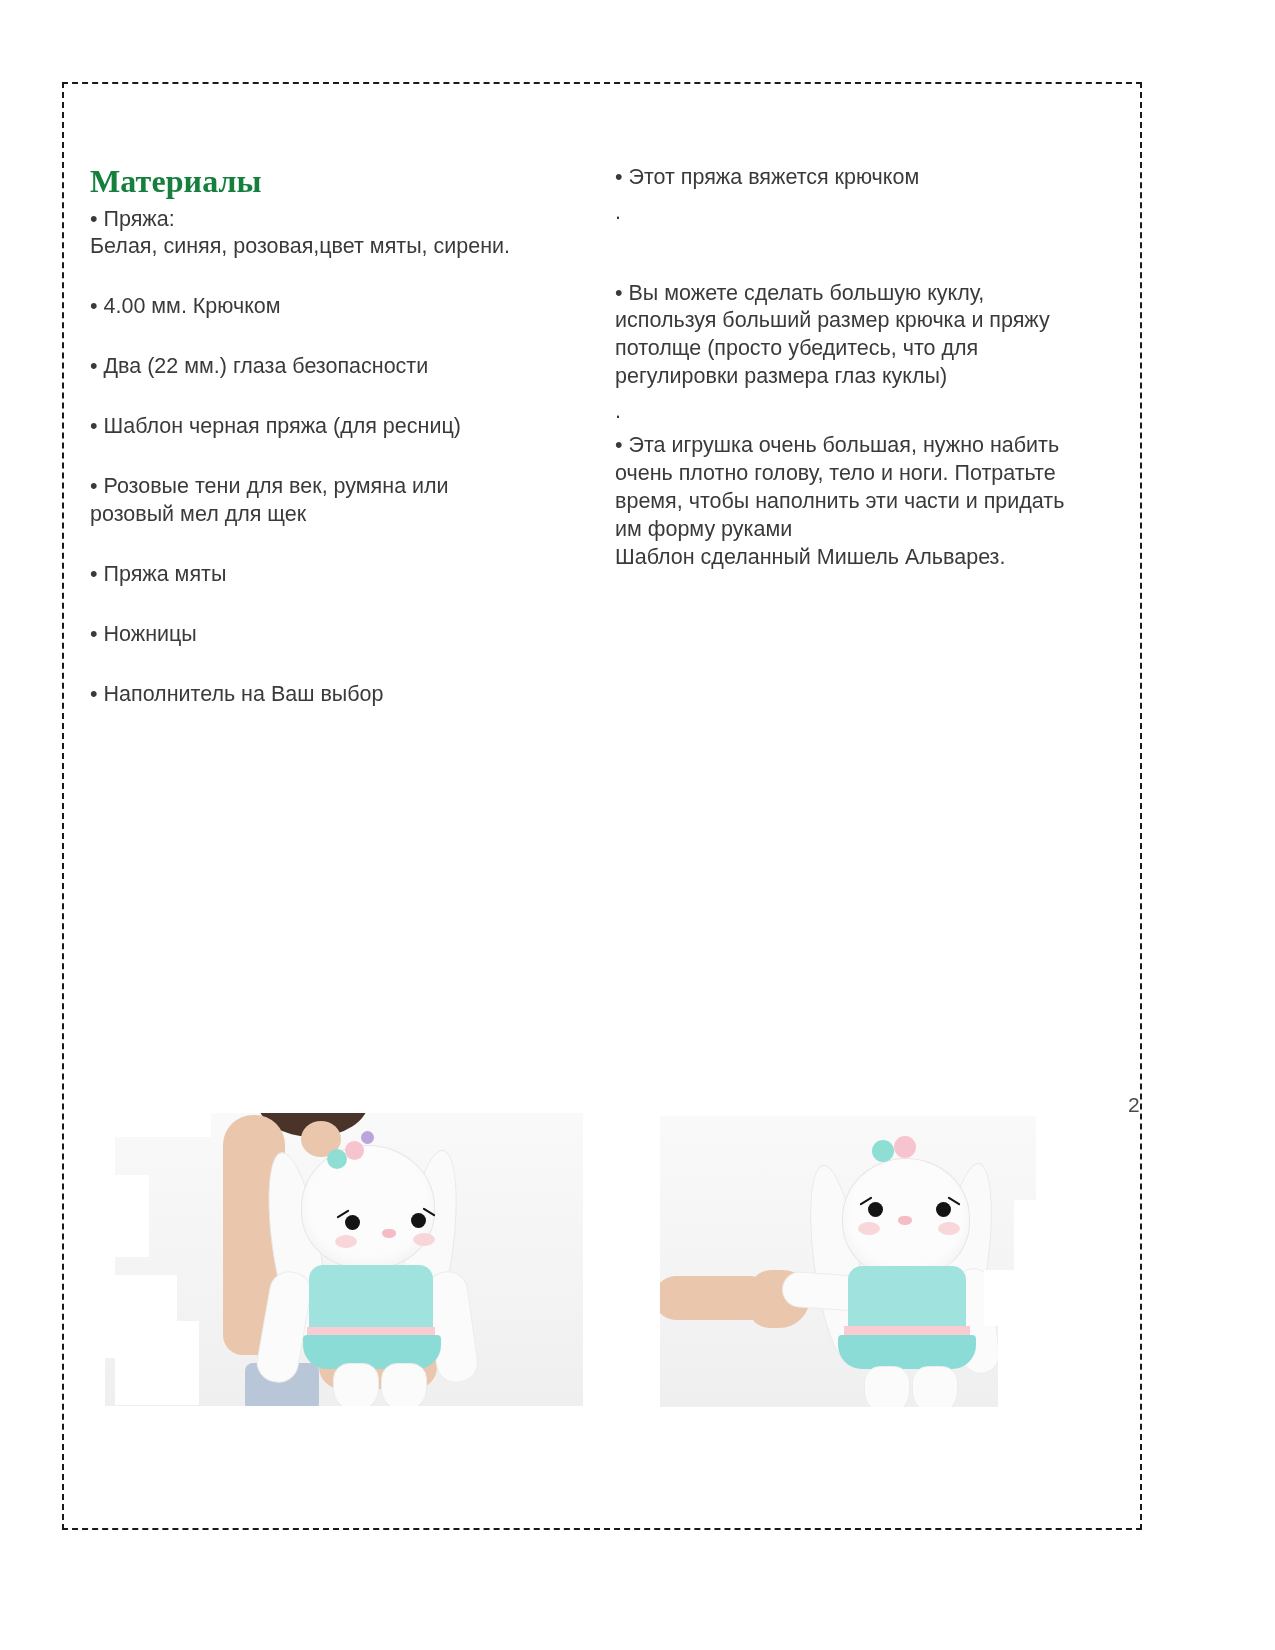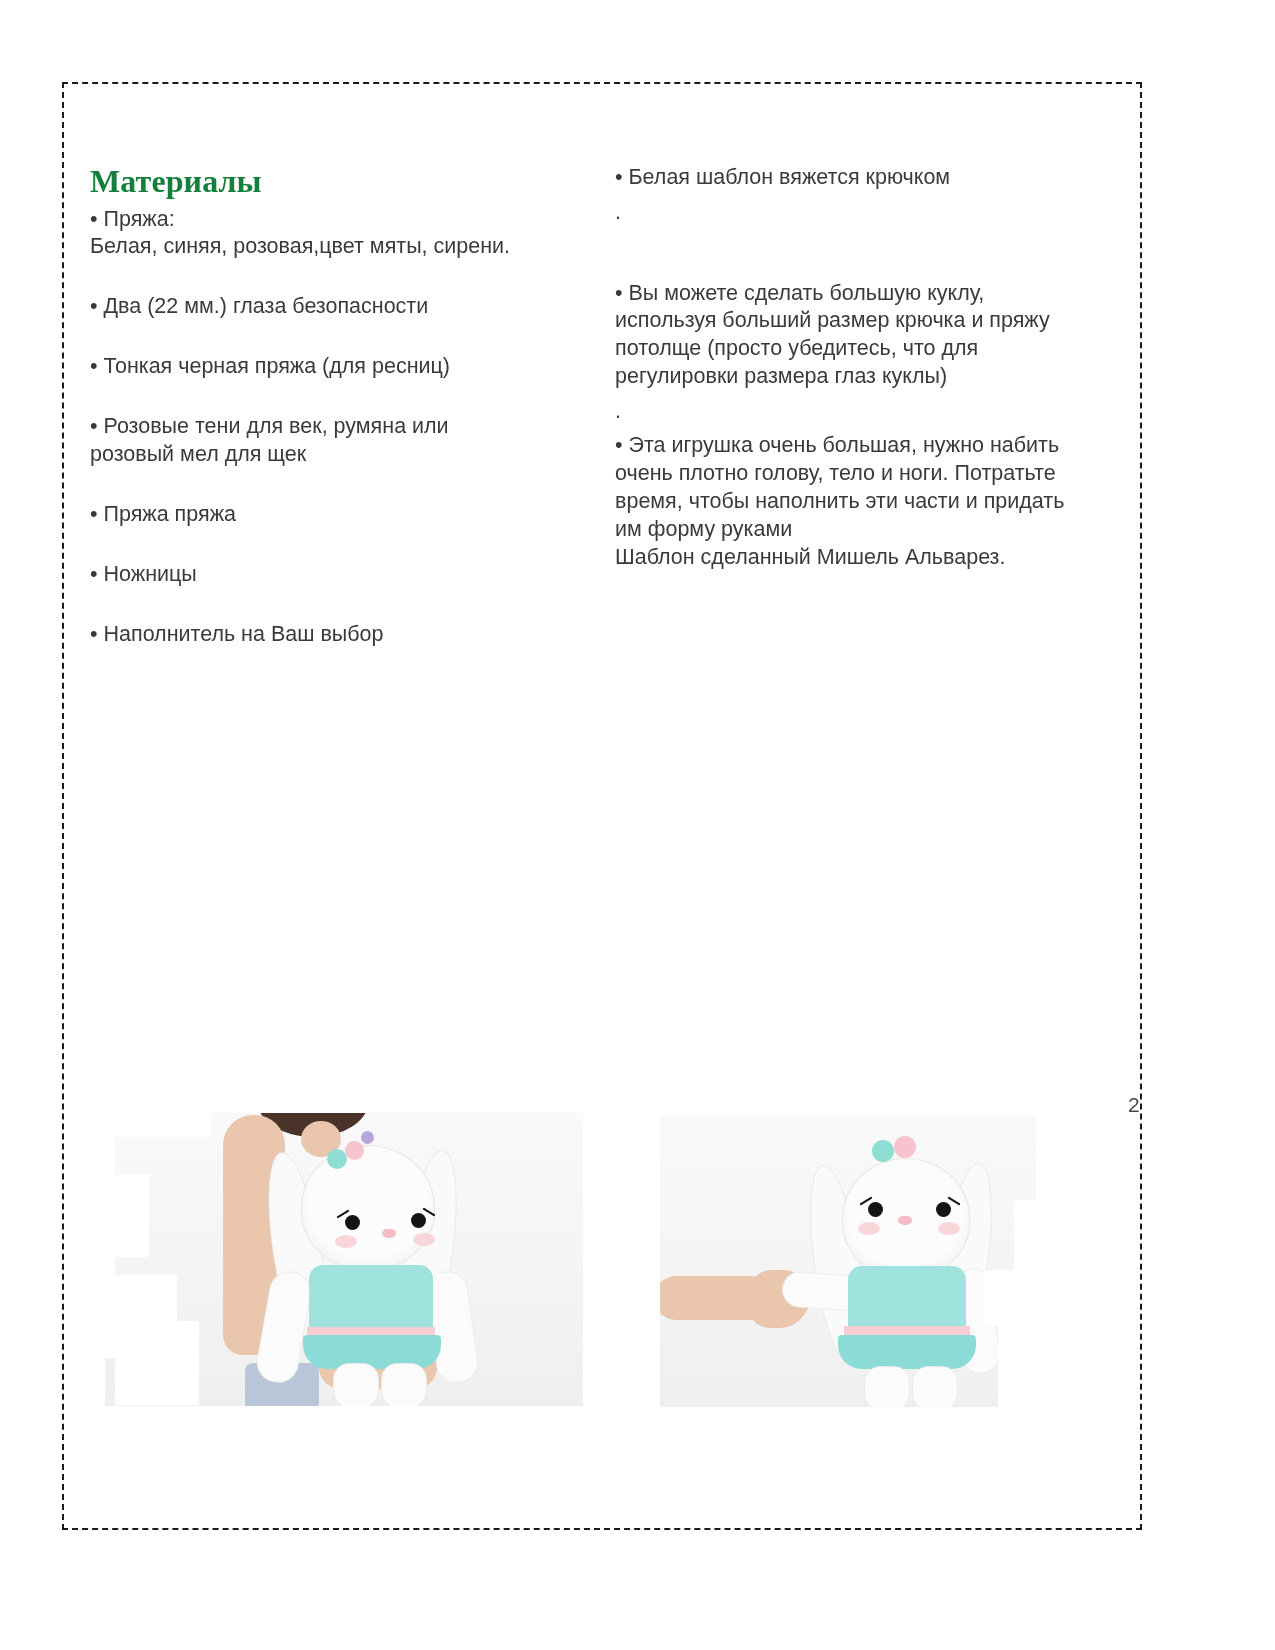--- a/index.html
+++ b/index.html
@@ -229,34 +229,35 @@
 <div class="page-frame"></div>
 
 <div class="columns">
 
   <div class="col col-left">
     <h1 class="section-title title-serif">Материалы</h1>
 
     <ul class="mat-list">
       <li class="tight">• Пряжа:
  Белая, синяя, розовая,цвет мяты, сирени.</li>
+      <li class="gap">• 4.00 мм. Крючком</li>
       <li class="gap">• Два (22 мм.) глаза безопасности</li>
-      <li class="gap">• Тонкая черная пряжа (для ресниц)</li>
+      <li class="gap">• Шаблон черная пряжа (для ресниц)</li>
       <li class="gap">• Розовые тени для век, румяна или
 розовый мел для щек</li>
-      <li class="gap">• Пряжа пряжа</li>
+      <li class="gap">• Пряжа мяты</li>
       <li class="gap"> • Ножницы</li>
       <li class="gap">• Наполнитель на Ваш выбор</li>
     </ul>
   </div>
 
   <div class="col col-right">
 
     <ul class="note-list">
-      <li>• Белая шаблон вяжется крючком</li>
+      <li>• Этот пряжа вяжется крючком</li>
       <li class="gap-sm dot-line">.</li>
       <li class="gap-lg">• Вы можете сделать большую куклу,
 используя больший размер крючка и пряжу
 потолще (просто убедитесь, что для
 регулировки размера глаз куклы)</li>
       <li class="gap-sm dot-line">.</li>
       <li class="gap-sm">• Эта игрушка очень большая, нужно набить
 очень плотно голову, тело и ноги. Потратьте
 время, чтобы наполнить эти части и придать
 им форму руками</li>

